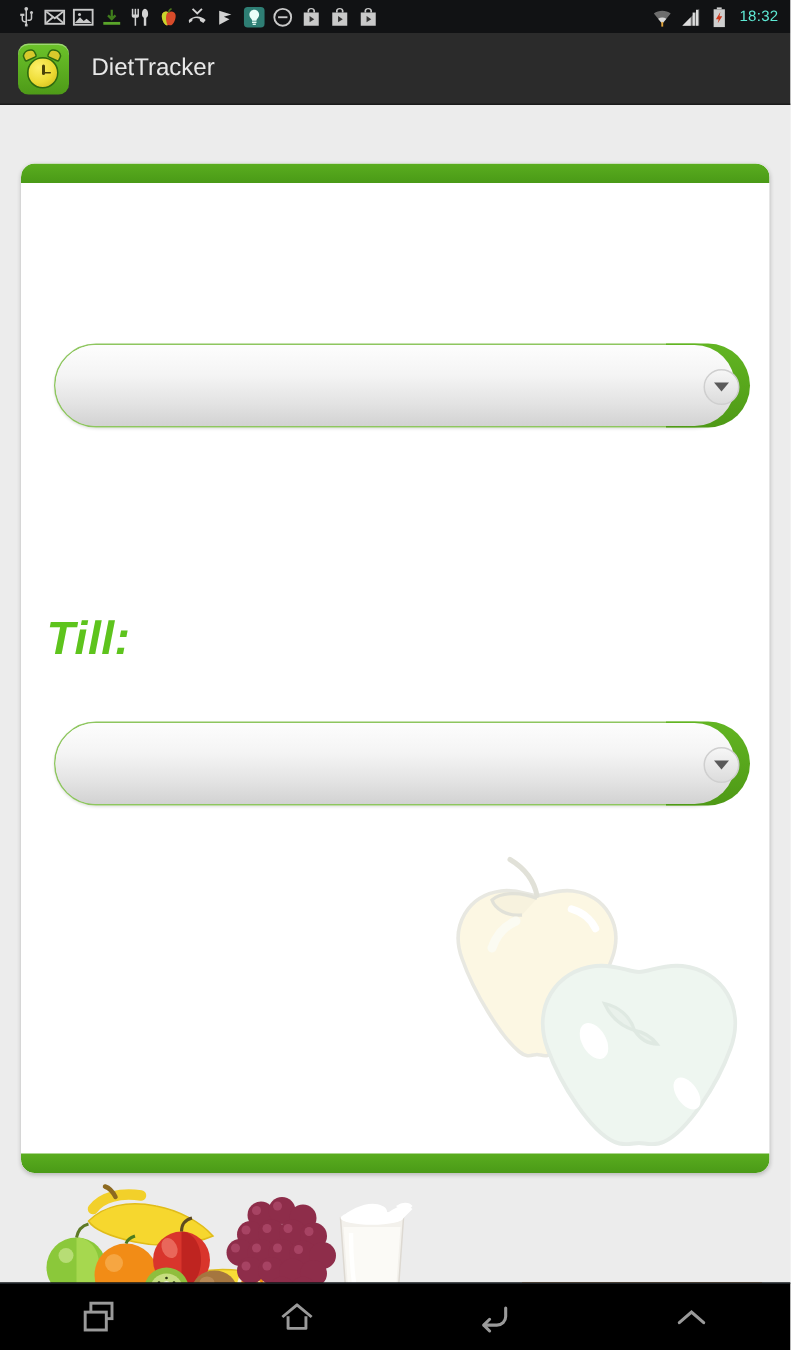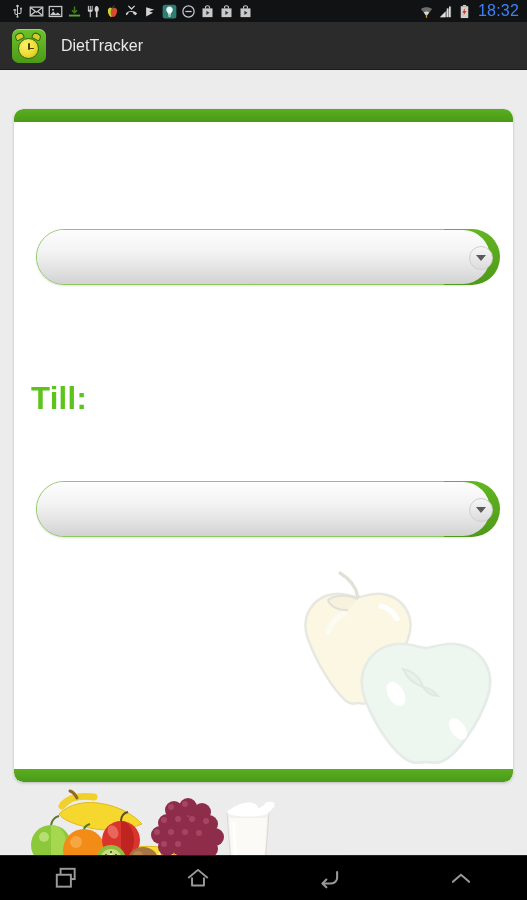--- a/index.html
+++ b/index.html
@@ -12,21 +12,21 @@
   }
 
   
   .statusbar{
     position:absolute; left:0; top:0; width:527px; height:22px;
     background:#111214; display:flex; align-items:center;
   }
   .sb-left{ display:flex; align-items:center; gap:4px; padding-left:10px; flex:1; }
   .sb-right{ display:flex; align-items:center; gap:4px; padding-right:8px; }
   .sb-ico{ width:15px; height:15px; position:relative; display:block; }
-  .sb-time{ color:#3b82f6; font-size:16px; letter-spacing:.2px; padding-left:2px; }
+  .sb-time{ color:#5eead4; font-size:10px; letter-spacing:.2px; padding-left:2px; }
 
   
   .titlebar{
     position:absolute; left:0; top:22px; width:527px; height:48px;
     background:#2b2b2b; display:flex; align-items:center; padding-left:12px;
     border-bottom:1px solid #1b1b1b;
   }
   .app-icon{
     width:34px; height:34px; border-radius:7px;
     background:linear-gradient(#6cc32a,#4e9a18);
@@ -69,21 +69,21 @@
     position:absolute; left:0; bottom:0; width:499px; height:13px;
     background:linear-gradient(#5aad1f,#4a9a17);
     border-radius:0 0 9px 9px;
   }
   .card-inner{ position:absolute; left:0; top:13px; width:499px; height:647px; }
 
   .section-label{
     color:#5ec41d; font-size:31px; font-weight:bold; letter-spacing:.3px;
   }
   .lbl-start{ position:absolute; left:17px; top:22px; }
-  .lbl-till{  position:absolute; left:17px; top:259px; }
+  .lbl-till{  position:absolute; left:17px; top:286px;font-style:italic; }
 
   
   .spinner{
     position:absolute; height:56px; width:455px; left:22px;
     border:1.5px solid #8ec65f; border-radius:28px;
     background:linear-gradient(#fdfdfd 0%,#f4f4f4 38%,#e3e3e3 72%,#d2d2d2 100%);
     box-shadow:0 1px 2px rgba(0,0,0,.12);
     cursor:pointer;
   }
   .spin-start{ top:107px; }

